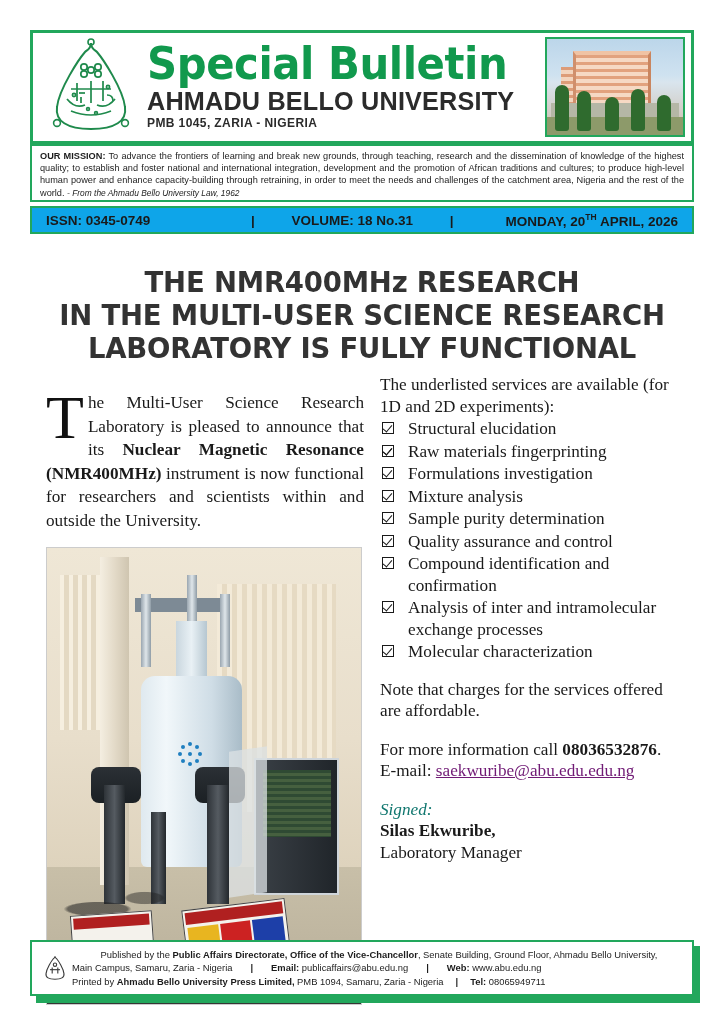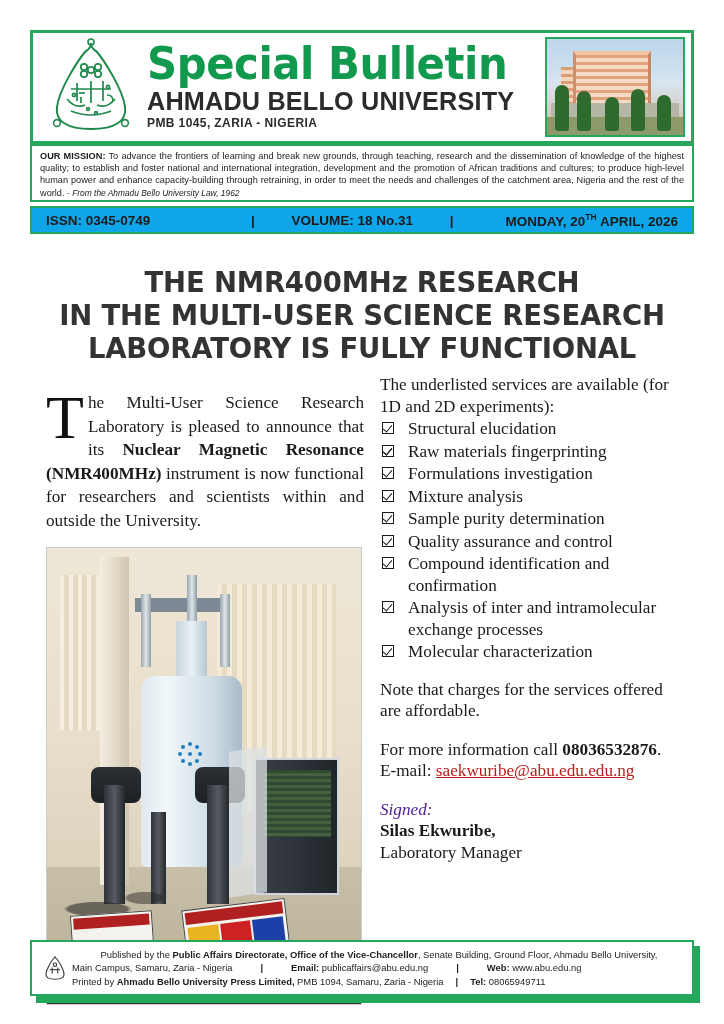--- a/index.html
+++ b/index.html
@@ -351,28 +351,28 @@
   li.justified { text-align: justify; }
 
   .note-para, .contact-para {
     font-family: "Liberation Serif", serif;
     font-size: 17.2px;
     line-height: 21.5px;
     color: #1a1a1a;
     margin-top: 16px;
   }
   .contact-para b { font-weight: bold; }
-  .email-link { color: #b91c1c; text-decoration: underline; }
+  .email-link { color: #701a75; text-decoration: underline; }
   .signed-block { margin-top: 16px; }
   .signed-label {
     font-family: "Liberation Serif", serif;
     font-style: italic;
     font-size: 17.2px;
     line-height: 21.5px;
-    color: #4c1d95;
+    color: #0f766e;
   }
   .signed-name {
     font-family: "Liberation Serif", serif;
     font-weight: bold;
     font-size: 17.2px;
     line-height: 21.5px;
     color: #1a1a1a;
   }
   .signed-role {
     font-family: "Liberation Serif", serif;
@@ -410,21 +410,21 @@
   }
   .footer-lines {
     flex: 1 1 auto;
     font-family: "Liberation Sans", sans-serif;
     font-size: 9.4px;
     line-height: 13.2px;
     color: #1c1c1c;
   }
   .footer-lines b { font-weight: bold; }
   .fline1 { text-align: center; }
-  .fline2 { display: flex; gap: 28px; align-items: flex-start; }
+  .fline2 { display: flex; gap: 18px; align-items: flex-start; }
   .fline3 { display: flex; gap: 12px; align-items: baseline; }
   .fsep { color: #1c1c1c; font-weight: bold; }
 </style>
 </head>
 <body>
 
 <div class="page">
 
   <div class="masthead">
 

